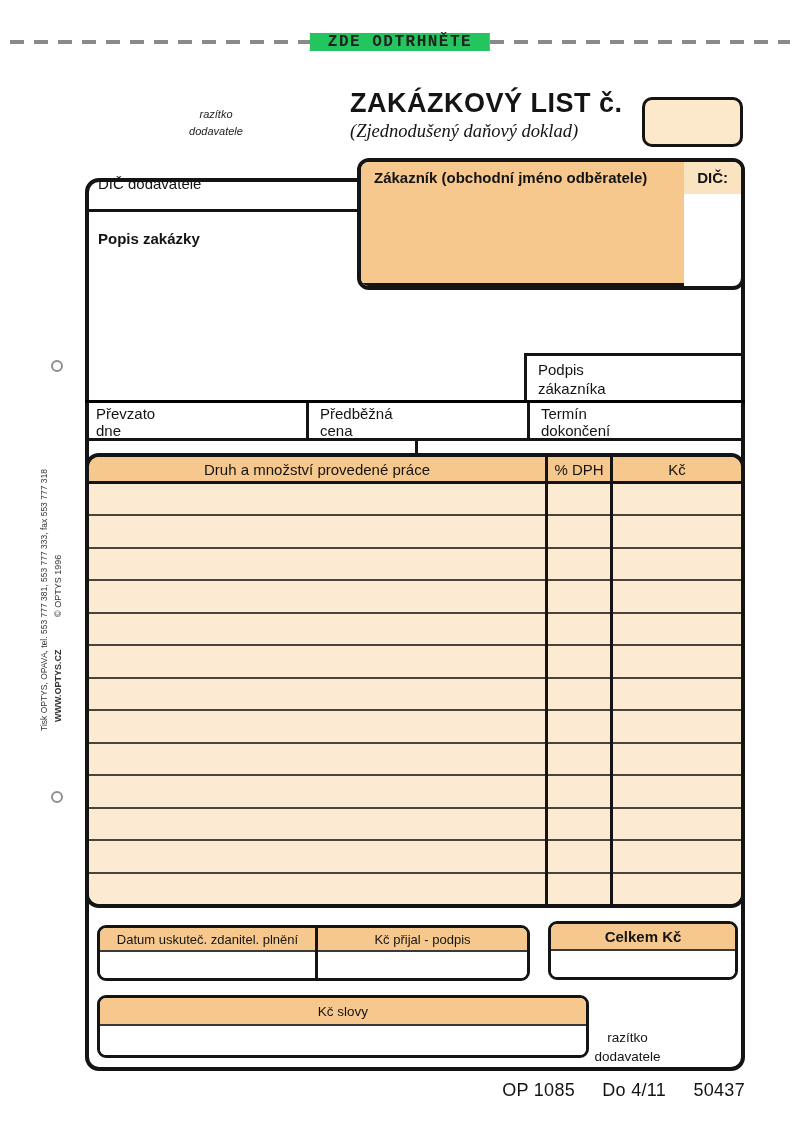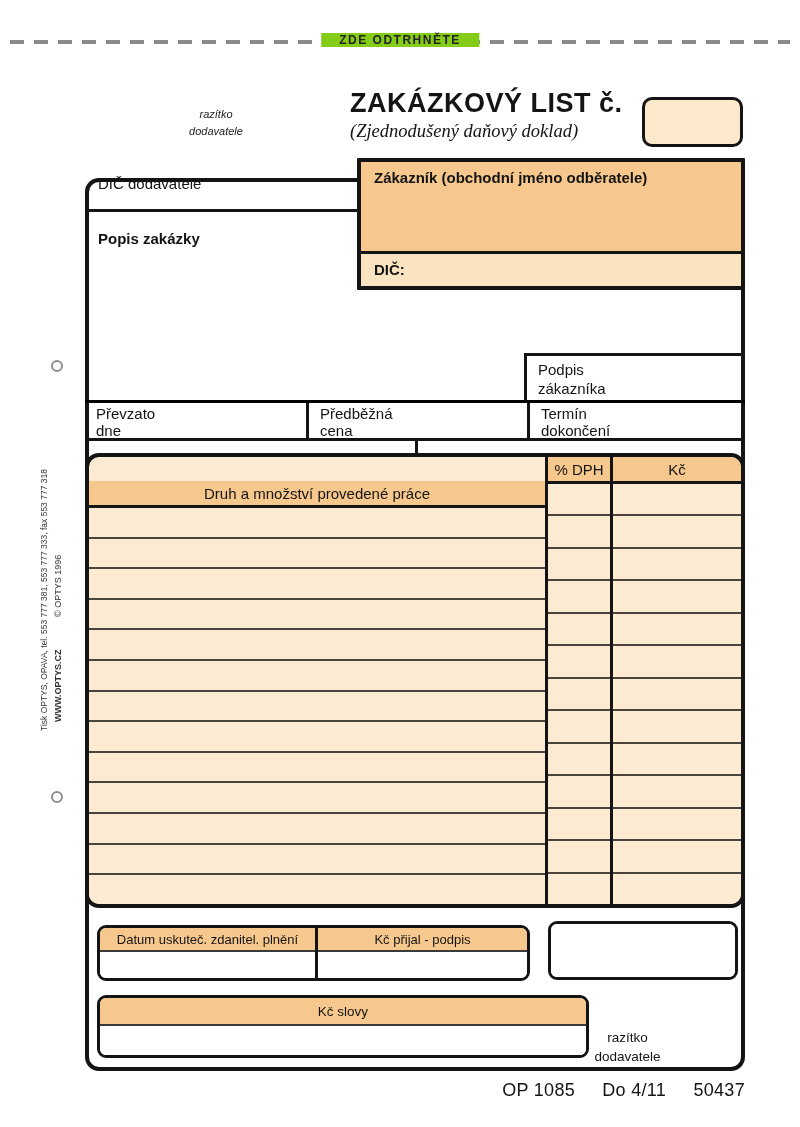--- a/index.html
+++ b/index.html
@@ -10,22 +10,22 @@
   }
   .abs { position:absolute; }
 
   
   .tear-dashes {
     left:10px; top:40px; width:780px; height:4px;
     background:repeating-linear-gradient(to right,#8a8a8a 0 14px,transparent 14px 24px);
   }
   .tear-label {
     top:33px; left:50%; transform:translateX(-50%);
-    background:#84cc16; padding:0 18px;
-    font-size:12px; font-weight:bold; letter-spacing:1.5px; color:#222;
+    background:#22c55e; padding:0 18px;
+    font-size:16px; font-weight:bold; letter-spacing:1.5px; color:#222;font-family:Liberation Mono, monospace;
   }
 
   
   .stamp-note { left:178px; top:106px; width:76px; text-align:center;
     font-style:italic; font-size:11px; line-height:17px; color:#222; }
   .title { left:350px; top:88px; font-size:27px; font-weight:bold; letter-spacing:0.5px; }
   .subtitle { left:350px; top:121px; font-size:18.5px; font-style:italic;font-family:Liberation Serif, serif; }
   .number-box { left:642px; top:97px; width:101px; height:50px;
     border:3px solid #141414; border-radius:10px; background:#FCE8CA; }
 
@@ -33,22 +33,22 @@
   .main-frame { left:85px; top:178px; width:660px; height:893px;
     border:4px solid #141414; border-radius:14px; background:#ffffff; }
 
   .dic-field { left:85px; top:168px; width:272px; height:44px;
     border-bottom:3px solid #141414; padding:7px 13px; font-size:15px; }
   .popis-label { left:98px; top:230px; font-size:15px; font-weight:bold; }
   .desc-area { left:89px; top:225px; width:433px; height:128px; }
 
   
   .customer-box { left:357px; top:158px; width:388px; height:132px;
-    border:4px solid #141414; border-radius:1px; overflow:hidden;
-    display:flex; flex-direction:column; }
+    border:4px solid #141414; border-radius:12px; overflow:hidden;
+    display:flex; flex-direction:row; }
   .cust-top { flex:1; background:#F7C88D; border-bottom:3px solid #141414;
     padding:7px 13px; font-size:15px; font-weight:bold; }
   .cust-dic { height:32px; background:#FAE3C1; padding:7px 13px;
     font-size:15px; font-weight:bold; }
 
   
   .podpis-box { left:524px; top:353px; width:221px; height:47px;
     border-left:3px solid #141414; border-top:3px solid #141414;
     padding:4px 11px; font-size:15px; line-height:19px; }
   .meta-row { left:85px; top:400px; width:660px; height:41px;
@@ -57,21 +57,21 @@
   .meta-cell.c1 { width:221px; }
   .meta-cell.c2 { width:218px; border-left:3px solid #141414; }
   .meta-cell.c3 { flex:1; border-left:3px solid #141414; }
   .center-tick { left:415px; top:438px; width:3px; height:18px; background:#141414; }
 
   
   .work-table { left:85px; top:453px; width:660px; height:455px;
     border:4px solid #141414; border-radius:14px; overflow:hidden;
     display:flex; background:#FCEBD2; }
   .wt-col { display:flex; flex-direction:column; }
-  .wt-col.c1 { flex:1;margin-top:24px; }
+  .wt-col.c1 { flex:1; }
   .wt-col.c2 { width:65px; border-left:3px solid #141414; }
   .wt-col.c3 { width:131px; border-left:3px solid #141414; }
   .wt-head { height:27px; background:#F7C88D; border-bottom:3px solid #141414;
     display:flex; align-items:center; justify-content:center; font-size:15px; }
   .wt-row { flex:1; background:#FCEBD2; border-bottom:2px solid #4a443c; }
   .wt-row:last-child { border-bottom:none; }
 
   
   .box-a { left:97px; top:925px; width:433px; height:56px;
     border:3px solid #141414; border-radius:9px; overflow:hidden;
@@ -224,20 +224,21 @@
       <div class="strip">Datum uskuteč. zdanitel. plnění</div>
       <div class="blank"></div>
     </div>
     <div class="boxa-col c2">
       <div class="strip">Kč přijal - podpis</div>
       <div class="blank"></div>
     </div>
   </div>
 
   <div class="abs box-b">
+    <div class="strip">Celkem Kč</div>
     <div class="blank"></div>
   </div>
 
   <div class="abs box-c">
     <div class="strip">Kč slovy</div>
     <div class="blank"></div>
   </div>
 
   <div class="abs bottom-stamp">
     <div>razítko</div>

